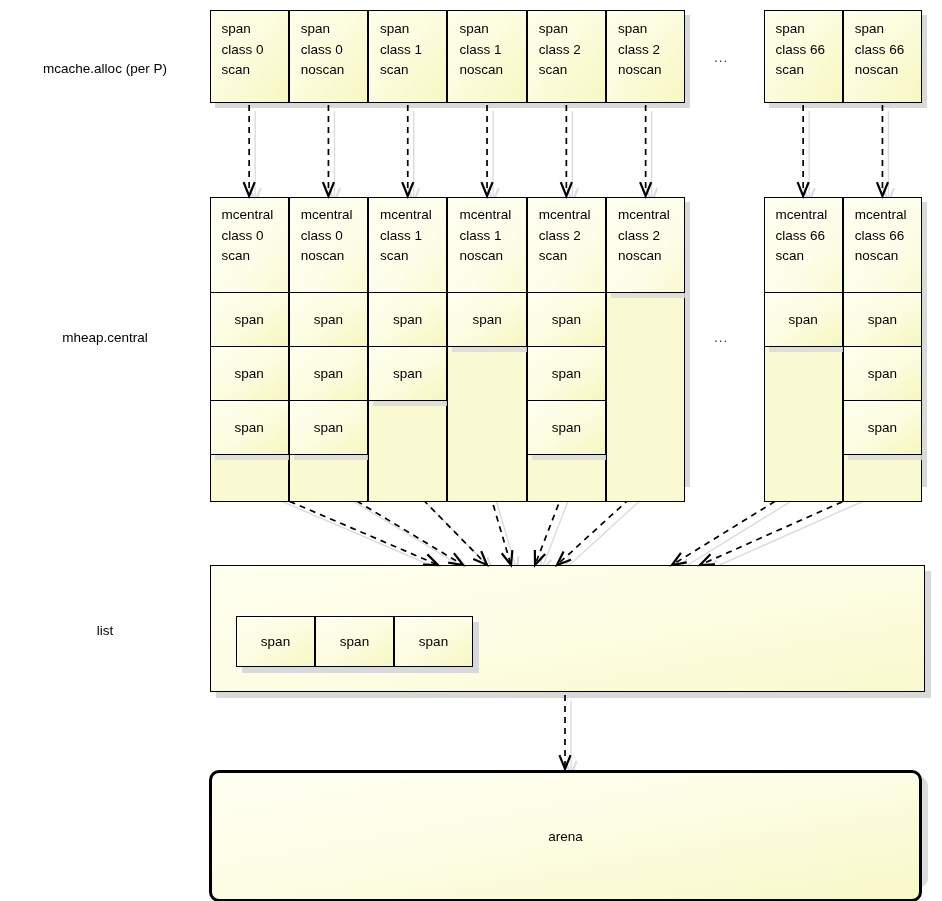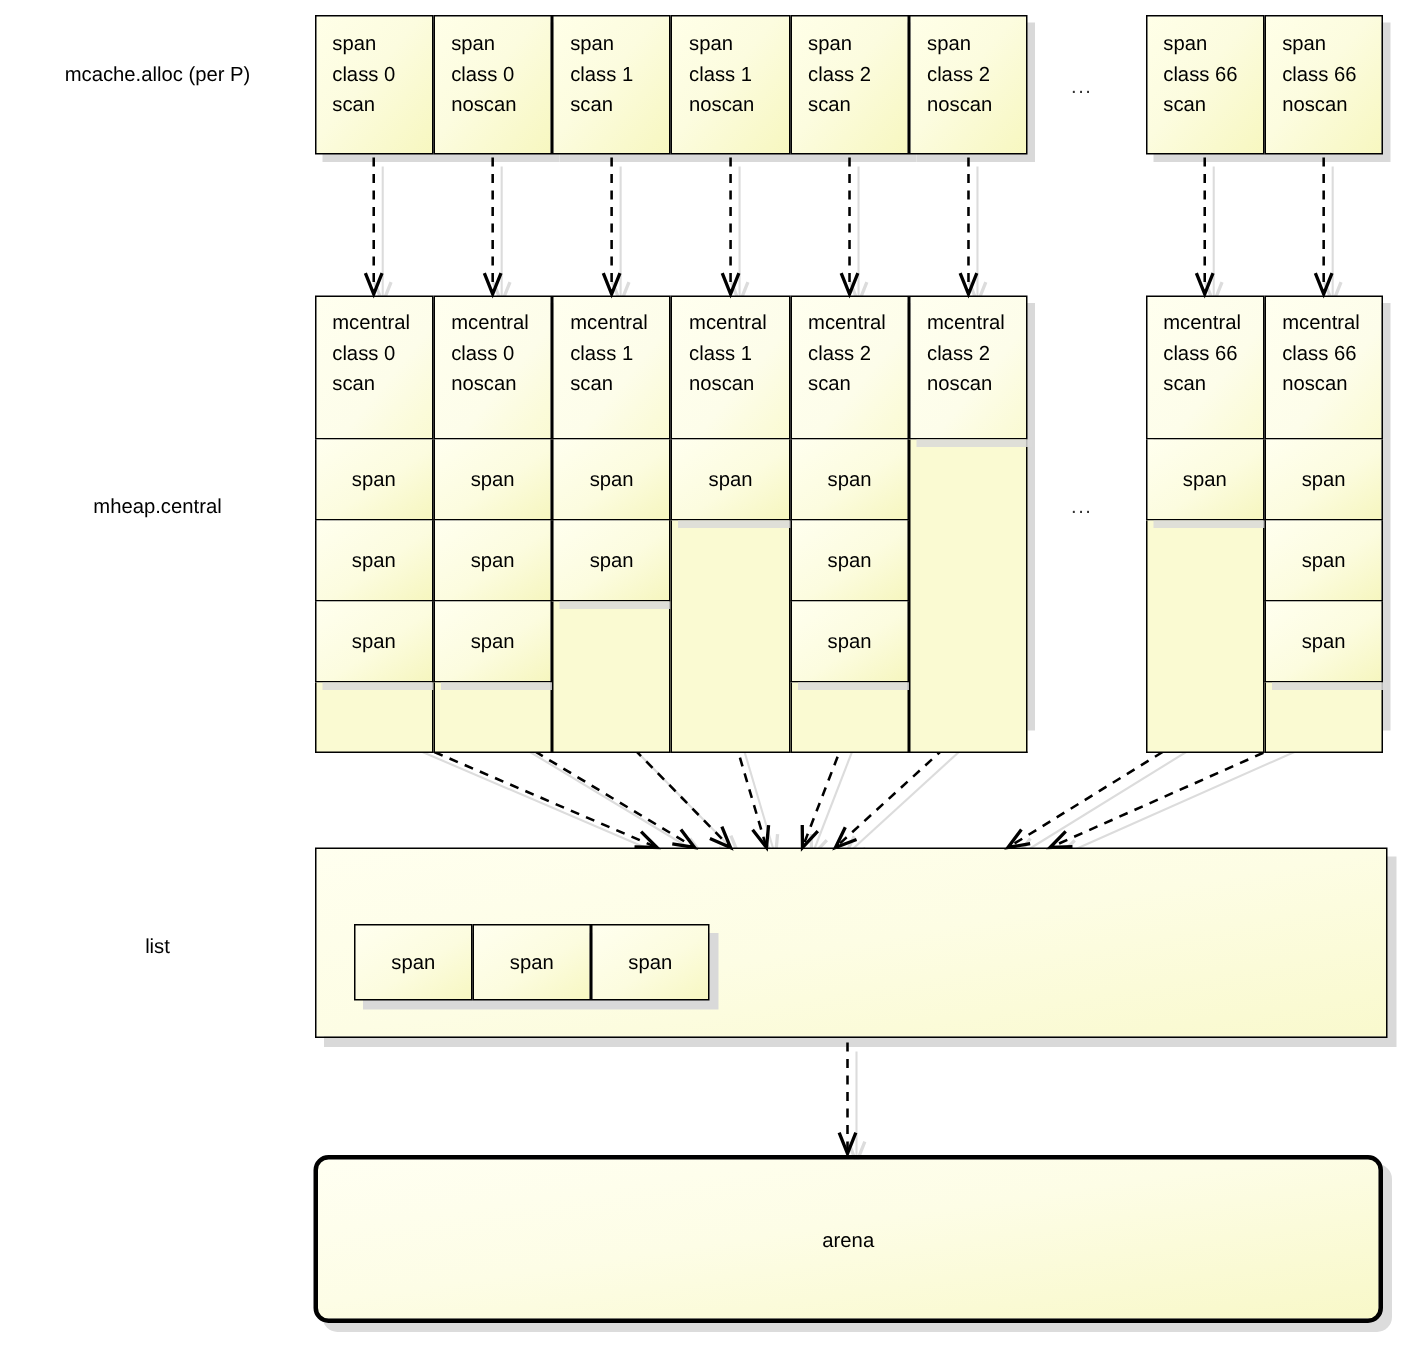--- a/index.html
+++ b/index.html
@@ -194,21 +194,21 @@
         <line x1="407.75" y1="484" x2="487" y2="565" stroke="#000" stroke-width="1.7" stroke-dasharray="6,5"></line>
         <line x1="487.04999999999995" y1="484" x2="511" y2="565" stroke="#000" stroke-width="1.7" stroke-dasharray="6,5"></line>
         <line x1="566.35" y1="484" x2="535" y2="565" stroke="#000" stroke-width="1.7" stroke-dasharray="6,5"></line>
         <line x1="645.65" y1="484" x2="557" y2="565" stroke="#000" stroke-width="1.7" stroke-dasharray="6,5"></line>
         <line x1="803.15" y1="484" x2="672" y2="565" stroke="#000" stroke-width="1.7" stroke-dasharray="6,5"></line>
         <line x1="882.4499999999999" y1="484" x2="700" y2="565" stroke="#000" stroke-width="1.7" stroke-dasharray="6,5"></line>
         <line x1="565" y1="695" x2="565" y2="769" stroke="#000" stroke-width="1.7" stroke-dasharray="6,5"></line>
       </g>
   </svg>
 
-  <div class="rowlabel" style="left:10px;top:42px;width:190px;text-align:center;">mcache.alloc (per P)</div>
+  <div class="rowlabel" style="left:10px;top:61px;width:190px;text-align:center;">mcache.alloc (per P)</div>
   <div class="rowlabel" style="left:10px;top:330px;width:190px;">mheap.central</div>
   <div class="rowlabel" style="left:10px;top:623px;width:190px;">list</div>
 
   <div id="mcache-row">
       <div class="shadow" style="left: 214.5px; top: 15px; width: 79.3px; height: 93px;"></div>
       <div class="ybox mcache-box" style="left: 209.5px; top: 10px; width: 79.3px; height: 93px;">
         <span>span</span>
         <span>class 0</span>
         <span>scan</span>
       </div>
@@ -391,21 +391,21 @@
       </div>
       <div class="fl-cell" style="left: 315px; top: 616px; width: 79px; height: 51px;">
         <span>span</span>
       </div>
       <div class="fl-cell" style="left: 394px; top: 616px; width: 79px; height: 51px;">
         <span>span</span>
       </div>
     </div>
 
   <div id="arena-shadow" style="left:215px;top:776px;width:713px;height:112px;"></div>
-  <div id="arena-box" style="left:209px;top:770px;width:713px;height:112px;">
+  <div id="arena-box" style="left:209px;top:770px;width:713px;height:132px;">
     <span>arena</span>
   </div>
 
   <svg id="connectors-top" viewBox="0 0 942 901">
     <g id="arrow-heads">
         <path d="M 243.58619295880527 182.07003046635234 L 249.15 196 L 254.71380704119474 182.07003046635234" fill="none" stroke="#000" stroke-width="2.2"></path>
         <path d="M 322.8861929588052 182.07003046635234 L 328.45 196 L 334.01380704119475 182.07003046635234" fill="none" stroke="#000" stroke-width="2.2"></path>
         <path d="M 402.18619295880524 182.07003046635234 L 407.75 196 L 413.31380704119476 182.07003046635234" fill="none" stroke="#000" stroke-width="2.2"></path>
         <path d="M 481.4861929588052 182.07003046635234 L 487.04999999999995 196 L 492.6138070411947 182.07003046635234" fill="none" stroke="#000" stroke-width="2.2"></path>
         <path d="M 560.7861929588053 182.07003046635234 L 566.35 196 L 571.9138070411948 182.07003046635234" fill="none" stroke="#000" stroke-width="2.2"></path>

